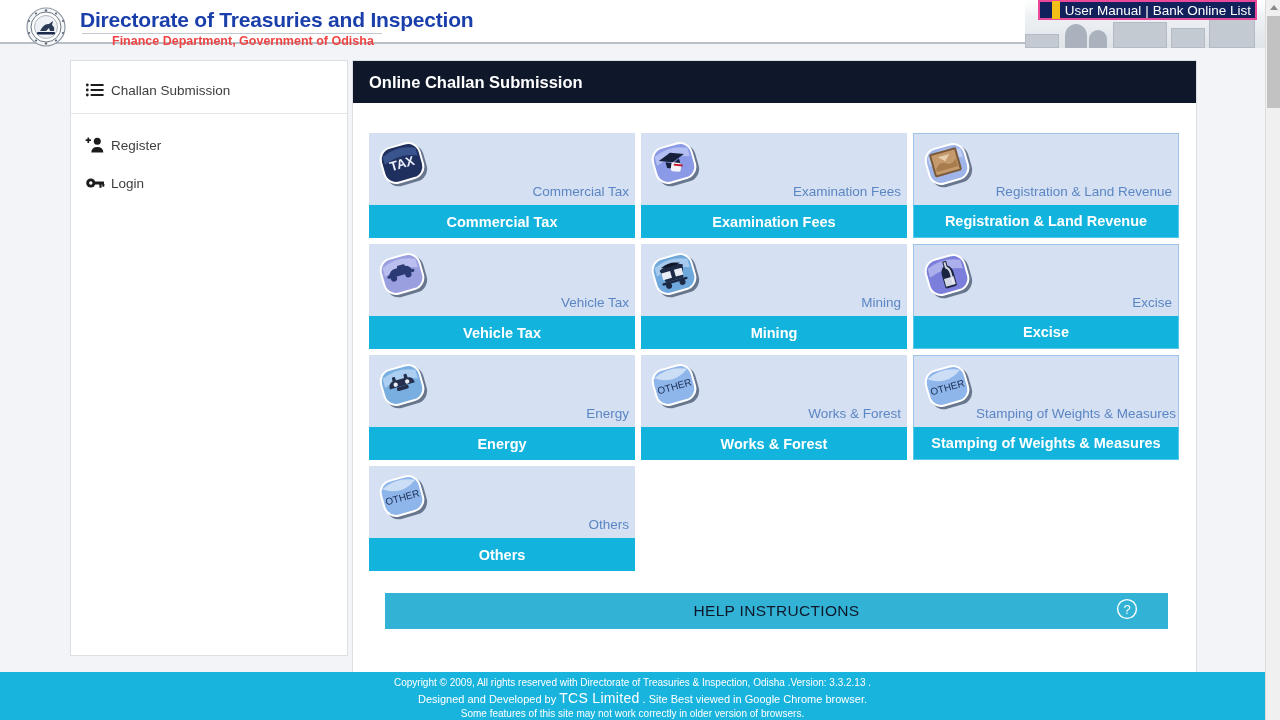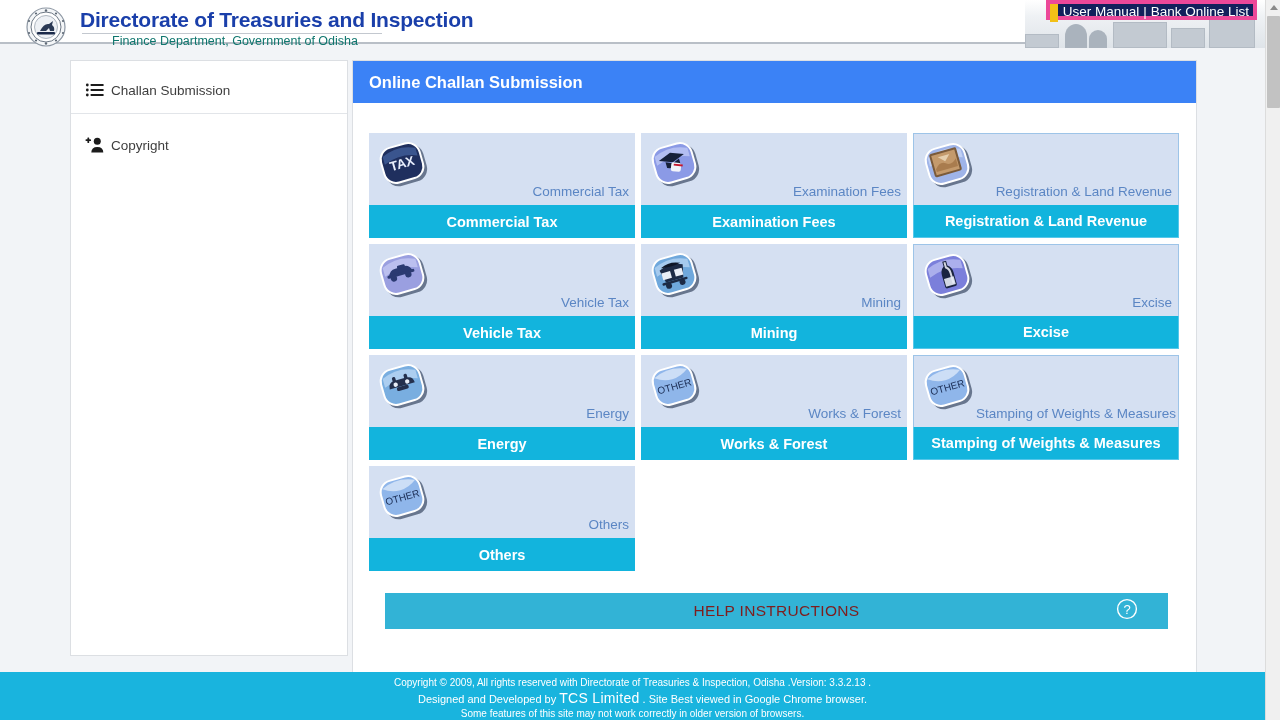--- a/index.html
+++ b/index.html
@@ -26,41 +26,41 @@
     font-size: 21px; font-weight: bold; color: #1a3faa;
     letter-spacing: -0.2px;
     white-space: nowrap;
   }
   .brand-rule {
     position: absolute; left: 82px; top: 33px; width: 300px; height: 1px;
     background: #c3c8cf;
   }
   .brand-sub {
     position: absolute; left: 112px; top: 34px;
-    font-size: 12.5px; color: #0f766e; white-space: nowrap;
+    font-size: 12.5px; color: #ef4444; white-space: nowrap; font-weight: bold;
   }
   .header-photo {
     position: absolute; right: 0px; top: 0px; width: 240px; height: 48px;
     background:
       linear-gradient(180deg, #ffffff 0%, #eef1f4 35%, #dfe4e9 100%);
     overflow: hidden;
   }
   .hp-bldg {
     position: absolute; bottom: 0; background: #c3cad2;
     box-shadow: inset 0 0 0 1px #b3bbc4;
   }
   .hp-tree {
     position: absolute; bottom: 0; background: #aab3bd; border-radius: 50% 50% 0 0;
   }
   .topnav {
     position: absolute; right: 8px; top: 0px; height: 20px;
     background: #12205c;
-    display: flex; align-items: flex-start;
-    padding: 0 4px 0 0;
-    border: 4px solid #ec4899;
+    display: flex; align-items: center;
+    padding: 0 4px 0 12px;
+    border: 2px solid #ec4899;
     z-index: 5;
   }
   .topnav-accent {
     width: 8px; height: 18px; background: #f2c017; margin-right: 5px;
   }
   .topnav a {
     color: #ffffff; font-size: 13.5px; text-decoration: none; white-space: nowrap;
   }
   .topnav .sep { color: #ffffff; font-size: 13.5px; margin: 0 4px; }
 
@@ -101,21 +101,21 @@
   }
   .side-label { font-size: 13.5px; color: #3e3e3e; }
   .ico { width: 20px; height: 20px; display: block; flex: none; }
 
   
   .main {
     position: absolute; left: 352px; top: 8px; width: 845px; height: 644px;
     background: #ffffff; border: 1px solid #dcdfe3;
   }
   .panel-head {
-    height: 42px; background: #3b82f6;
+    height: 42px; background: #0f172a;
     display: flex; align-items: center; padding-left: 16px;
   }
   .panel-head-text {
     color: #ffffff; font-size: 16.5px; font-weight: bold;
   }
   .panel-body { padding: 30px 14px 0 16px; }
 
   
   .tile-grid {
     display: flex; flex-wrap: wrap; gap: 6px 6px;
@@ -146,21 +146,21 @@
   }
   .badge svg { display: block; }
 
   
   .helpbar {
     margin: 22px 14px 0 16px; height: 36px;
     background: #32b3d6;
     display: flex; align-items: center; justify-content: center;
     position: relative; cursor: pointer;
   }
-  .helpbar-text { color: #7f1d1d; font-size: 15.5px; letter-spacing: .3px; }
+  .helpbar-text { color: #0f172a; font-size: 15.5px; letter-spacing: .3px; }
   .helpbar-q {
     position: absolute; right: 30px; top: 50%; transform: translateY(-50%);
   }
 
   
   .footer {
     position: absolute; left: 0; top: 672px; width: 1265px; height: 48px;
     background: #19b4de; color: #ffffff; text-align: center;
     padding-top: 4px;
   }
@@ -251,23 +251,37 @@
           <span class="ico">
             <svg class="ico" viewBox="0 0 20 20">
               <g fill="#1c1c1c">
                 <rect x="0.6" y="4.3" width="5.4" height="1.8" rx="0.4"></rect>
                 <rect x="2.4" y="2.5" width="1.8" height="5.4" rx="0.4"></rect>
                 <circle cx="12.3" cy="6.2" r="3.5"></circle>
                 <path d="M6.3 17.5 q0-5.6 6-5.6 t6 5.6 z"></path>
               </g>
             </svg>
           </span>
-          <span class="side-label">Copyright</span>
+          <span class="side-label">Register</span>
         </div>
 
+        <div class="side-item">
+          <span class="ico">
+            <svg class="ico" viewBox="0 0 20 20">
+              <g fill="#1c1c1c">
+                <circle cx="5.8" cy="10" r="4.6"></circle>
+                <rect x="9.4" y="8.6" width="9.6" height="2.8" rx="0.5"></rect>
+                <rect x="14.4" y="10.8" width="2.2" height="4" rx="0.5"></rect>
+                <rect x="17.3" y="10.8" width="2" height="3" rx="0.5"></rect>
+              </g>
+              <circle cx="5.8" cy="10" r="1.7" fill="#ffffff"></circle>
+            </svg>
+          </span>
+          <span class="side-label">Login</span>
+        </div>
       </div>
     </div>
 
     <div class="main">
       <div class="panel-head">
         <span class="panel-head-text">Online Challan Submission</span>
       </div>
 
       <div class="panel-body">
 

